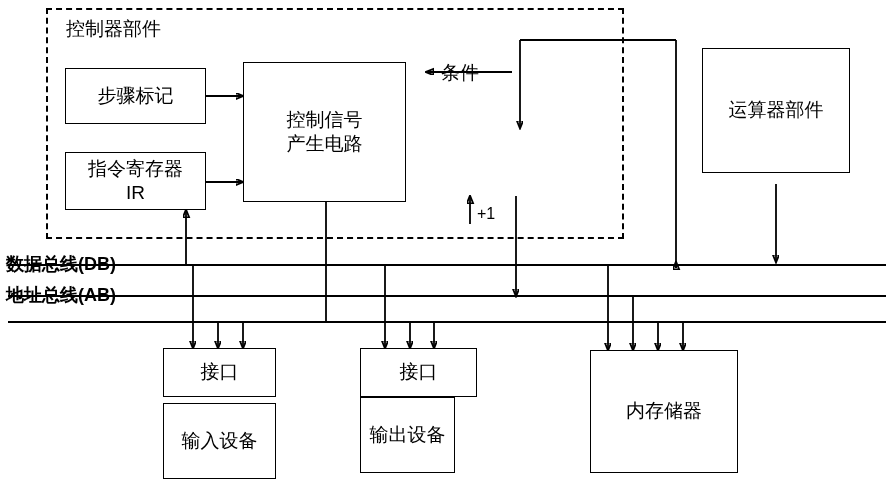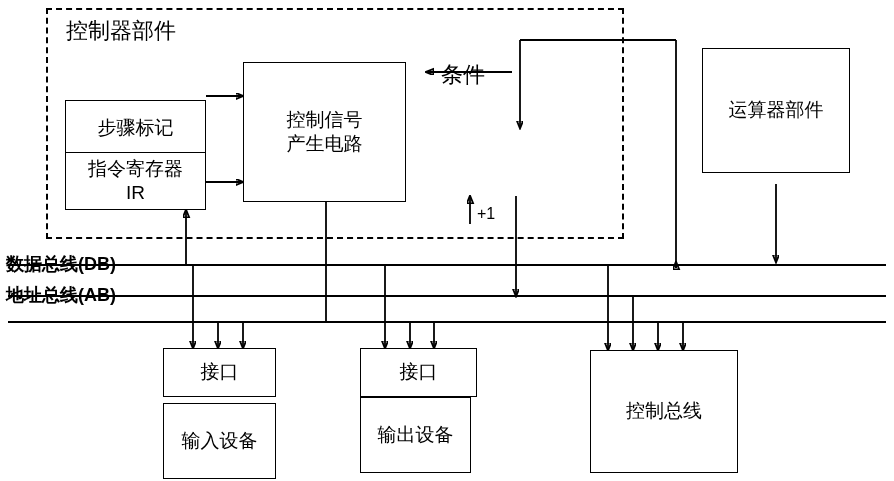--- a/index.html
+++ b/index.html
@@ -33,21 +33,21 @@
   .dashed {
     position: absolute;
     box-sizing: border-box;
     border: 2px dashed #000000;
     background: transparent;
     z-index: 1;
   }
   .lbl {
     position: absolute;
     color: #000000;
-    font-size: 22px;
+    font-size: 19px;
     white-space: nowrap;
     z-index: 4;
   }
   .lbl-sm {
     font-size: 16px;
   }
   .bus-label {
     position: absolute;
     font-size: 18px;
     color: #000000;
@@ -128,21 +128,21 @@
     <line x1="385" y1="265" x2="385" y2="348" marker-end="url(#arw)"></line>
     <line x1="410" y1="322" x2="410" y2="348" marker-end="url(#arw)"></line>
     <line x1="434" y1="322" x2="434" y2="348" marker-end="url(#arw)"></line>
 
     <line x1="608" y1="265" x2="608" y2="350" marker-end="url(#arw)"></line>
     <line x1="633" y1="296" x2="633" y2="350" marker-end="url(#arw)"></line>
     <line x1="658" y1="322" x2="658" y2="350" marker-end="url(#arw)"></line>
     <line x1="683" y1="322" x2="683" y2="350" marker-end="url(#arw)"></line>
   </svg>
 
-  <div class="box" style="left:65px; top:68px; width:141px; height:56px;margin-top:32px;">
+  <div class="box" style="left:65px; top:68px; width:141px; height:56px;">
     <span class="boxline">步骤标记</span>
   </div>
 
   <div class="box" style="left:243px; top:62px; width:163px; height:140px;">
     <span class="boxline">控制信号</span>
     <span class="boxline">产生电路</span>
   </div>
 
   <div class="box" style="left:65px; top:152px; width:141px; height:58px;">
     <span class="boxline">指令寄存器</span>
@@ -157,26 +157,26 @@
   <div class="box" style="left:163px; top:348px; width:113px; height:49px;">
     <span class="boxline">接口</span>
   </div>
   <div class="box" style="left:163px; top:397px; width:113px; height:76px;margin-top:6px;">
     <span class="boxline">输入设备</span>
   </div>
 
   <div class="box" style="left:360px; top:348px; width:117px; height:49px;">
     <span class="boxline">接口</span>
   </div>
-  <div class="box" style="left:360px; top:397px; width:111px; height:76px;">
+  <div class="box" style="left:360px; top:397px; width:95px; height:76px;">
     <span class="boxline">输出设备</span>
   </div>
 
   <div class="box" style="left:590px; top:350px; width:148px; height:123px;">
-    <span class="boxline">控制总线</span>
+    <span class="boxline">内存储器</span>
   </div>
 
   <div class="lbl" style="left:441px; top:60px;">条件</div>
   <div class="lbl lbl-sm" style="left:477px; top:205px;">+1</div>
 
   <div class="bus-label" style="left:6px; top:252px;">数据总线(DB)</div>
   <div class="bus-label" style="left:6px; top:283px;">地址总线(AB)</div>
 
 </div>
 

